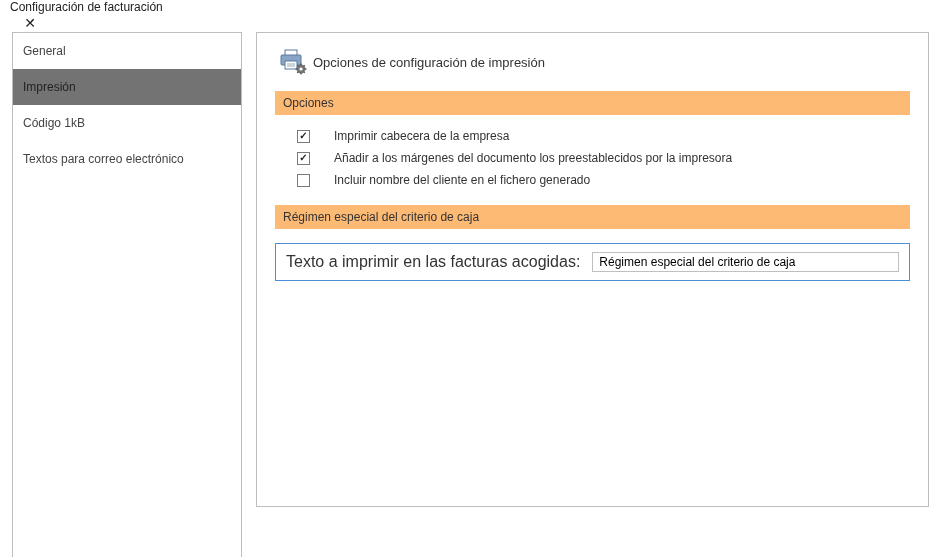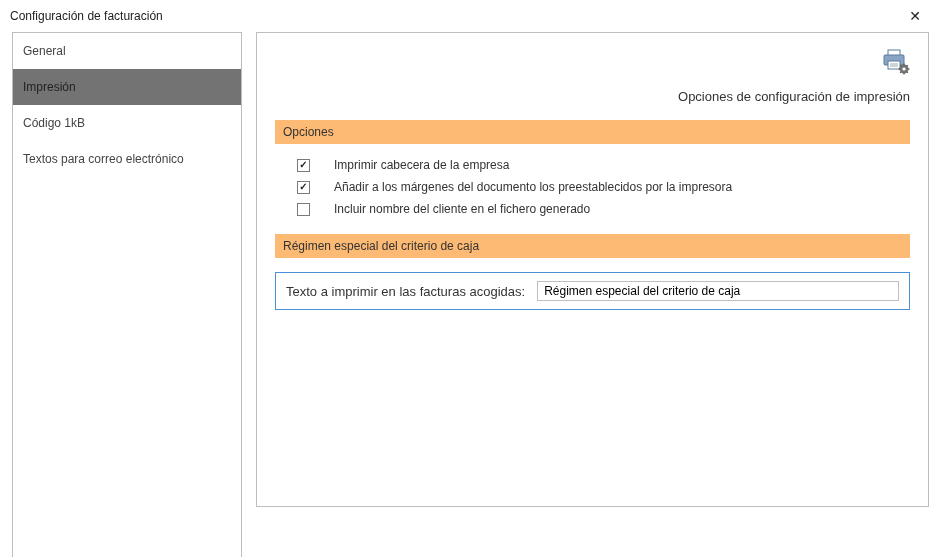--- a/index.html
+++ b/index.html
@@ -8,24 +8,24 @@
     font-family: "Segoe UI", Tahoma, sans-serif;
     font-size: 12px;
     color: #333;
     background: #fff;
     width: 941px;
     height: 557px;
     overflow: hidden;
   }
   .titlebar {
     display: flex;
-    align-items: center;
     justify-content: space-between;
     height: 32px;
     padding: 0 6px 0 10px;
+    flex-direction: column;
   }
   .titlebar .title {
     font-size: 12px;
     color: #222;
   }
   .close-btn {
     width: 40px;
     height: 28px;
     display: flex;
     align-items: center;
@@ -59,24 +59,23 @@
   }
   .content-panel {
     flex: 1;
     height: 475px;
     border: 1px solid #bdbdbd;
     background: #fff;
     padding: 14px 18px;
   }
   .header-row {
     display: flex;
-    align-items: flex-end;
-    gap: 14px;
+    align-items: center;
+    gap: 6px;
     margin: 2px 0 16px 4px;
-    flex-direction: column;
   }
   .header-row svg { display: block; }
   .header-title {
     font-size: 13px;
     color: #333;
   }
   .section-head {
     background: #fdba74;
     padding: 5px 8px;
     font-size: 12px;
@@ -116,21 +115,21 @@
   }
   .regimen-box {
     border: 1px solid #4a90d9;
     padding: 8px 10px;
     display: flex;
     align-items: center;
     gap: 12px;
     margin-top: 4px;
   }
   .regimen-label {
-    font-size: 13px;
+    font-size: 16px;
     color: #333;
     white-space: nowrap;
   }
   .regimen-input {
     flex: 1;
     border: 1px solid #bfbfbf;
     height: 20px;
     padding: 2px 6px;
     font-size: 12px;
     font-family: inherit;

